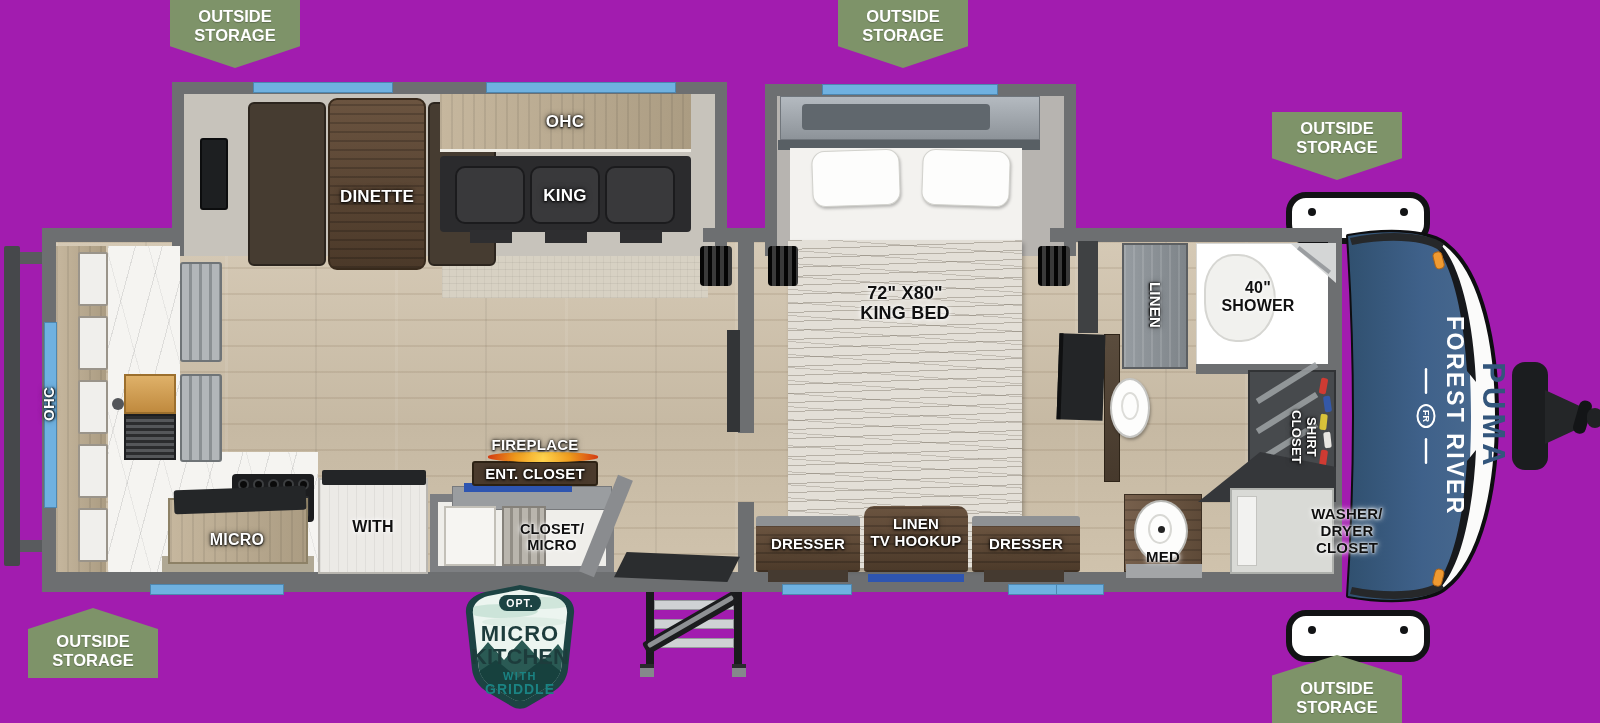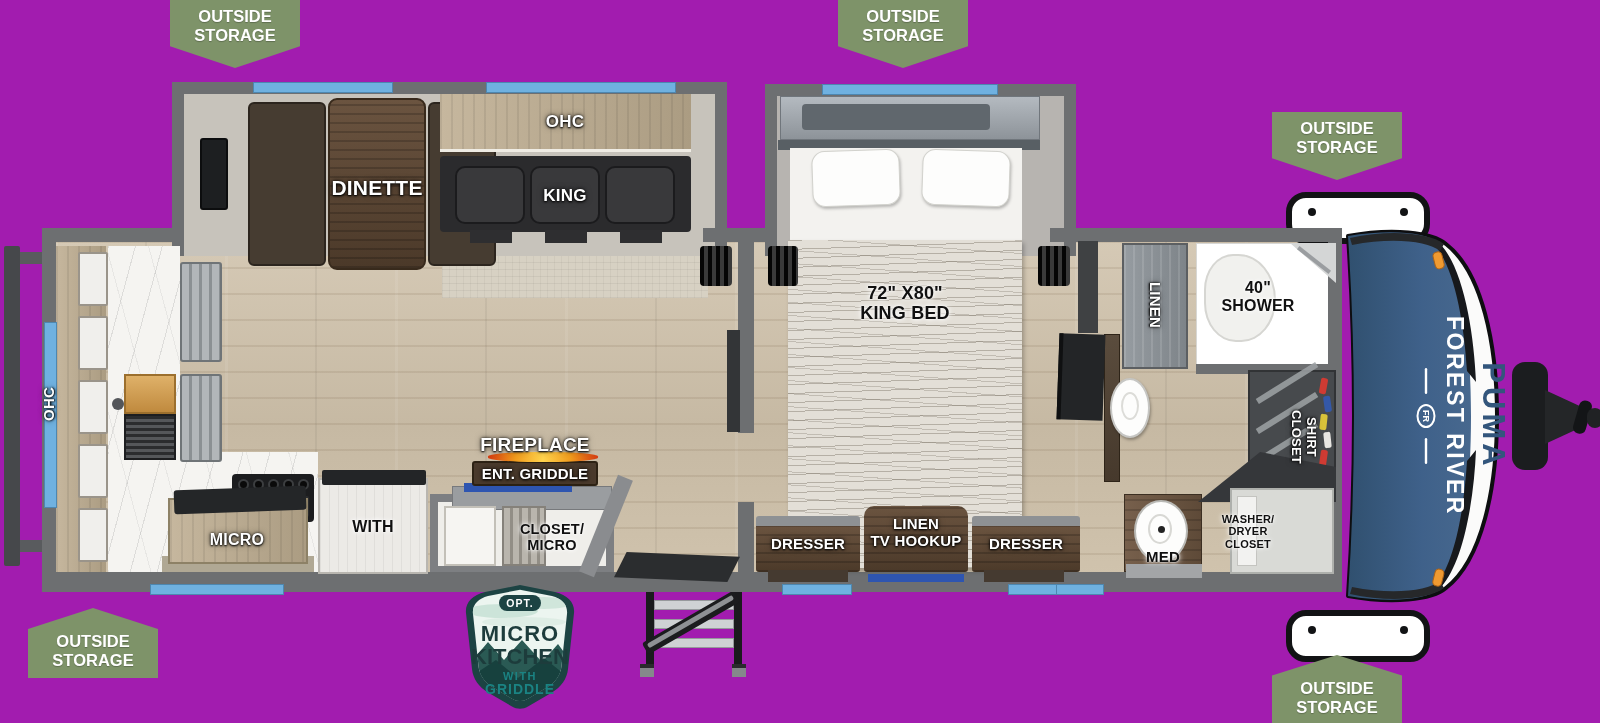--- a/index.html
+++ b/index.html
@@ -278,40 +278,40 @@
       <path d="M 14,98 L 44,78 L 66,96 L 92,76 L 122,100 L 122,132 L 14,132 Z" fill="#17413e"></path>
     </g>
     <rect x="47" y="13" width="42" height="16" rx="8" fill="#1c4343"></rect>
     <text x="68" y="25" text-anchor="middle" font-size="10.5" font-weight="bold" fill="#ffffff" letter-spacing="1" font-family="Liberation Sans, sans-serif">OPT.</text>
     <text x="68" y="59" text-anchor="middle" font-size="22" font-weight="bold" fill="#1d3c3c" letter-spacing="1" font-family="Liberation Sans, sans-serif">MICRO</text>
     <text x="68" y="82" text-anchor="middle" font-size="22" font-weight="bold" fill="#1d3c3c" font-family="Liberation Sans, sans-serif">KITCHEN</text>
     <text x="68" y="98" text-anchor="middle" font-size="11" font-weight="bold" fill="#1b8383" letter-spacing="1.5" font-family="Liberation Sans, sans-serif">WITH</text>
     <text x="68" y="112" text-anchor="middle" font-size="14" font-weight="bold" fill="#1b8383" letter-spacing="1" font-family="Liberation Sans, sans-serif">GRIDDLE</text>
   </svg>
 
-  <div class="lbl w" style="left:377px;top:188px;font-size:21px">DINETTE</div>
+  <div class="lbl w" style="left:377px;top:197px;font-size:17px">DINETTE</div>
   <div class="lbl w" style="left:565px;top:122px;font-size:17px">OHC</div>
   <div class="lbl w" style="left:565px;top:196px;font-size:17px"></div>
   <div class="lbl w" style="left:565px;top:196px;font-size:17px">KING</div>
   <div class="lbl b" style="left:905px;top:303px;font-size:18px">72" X80"
 KING BED</div>
   <div class="lbl w vm90" style="left:49px;top:404px;font-size:15px">OHC</div>
-  <div class="lbl w" style="left:535px;top:445px;font-size:19px">FIREPLACE</div>
-  <div class="lbl w" style="left:535px;top:474px;font-size:15px">ENT. GRIDDLE</div>
+  <div class="lbl w" style="left:535px;top:445px;font-size:15px">FIREPLACE</div>
+  <div class="lbl w" style="left:535px;top:474px;font-size:15px">ENT. CLOSET</div>
   <div class="lbl b" style="left:552px;top:537px;font-size:14.5px">CLOSET/
 MICRO</div>
   <div class="lbl b" style="left:373px;top:527px;font-size:16px">WITH</div>
   <div class="lbl w" style="left:237px;top:540px;font-size:16px">MICRO</div>
   <div class="lbl w" style="left:808px;top:544px;font-size:15px">DRESSER</div>
   <div class="lbl w" style="left:916px;top:533px;font-size:15px">LINEN
 TV HOOKUP</div>
   <div class="lbl w" style="left:1026px;top:544px;font-size:15px">DRESSER</div>
   <div class="lbl w v90" style="left:1155px;top:305px;font-size:15px">LINEN</div>
   <div class="lbl b" style="left:1258px;top:297px;font-size:16px">40"
 SHOWER</div>
   <div class="lbl w v90" style="left:1303px;top:437px;font-size:13px">SHIRT
 CLOSET</div>
   <div class="lbl b" style="left:1163px;top:557px;font-size:15px">MED</div>
-  <div class="lbl b" style="left:1248px;top:531px;font-size:11px">WASHER/
+  <div class="lbl b" style="left:1347px;top:531px;font-size:15px">WASHER/
 DRYER
 CLOSET</div>
 
 </div>
 
 </body></html>

